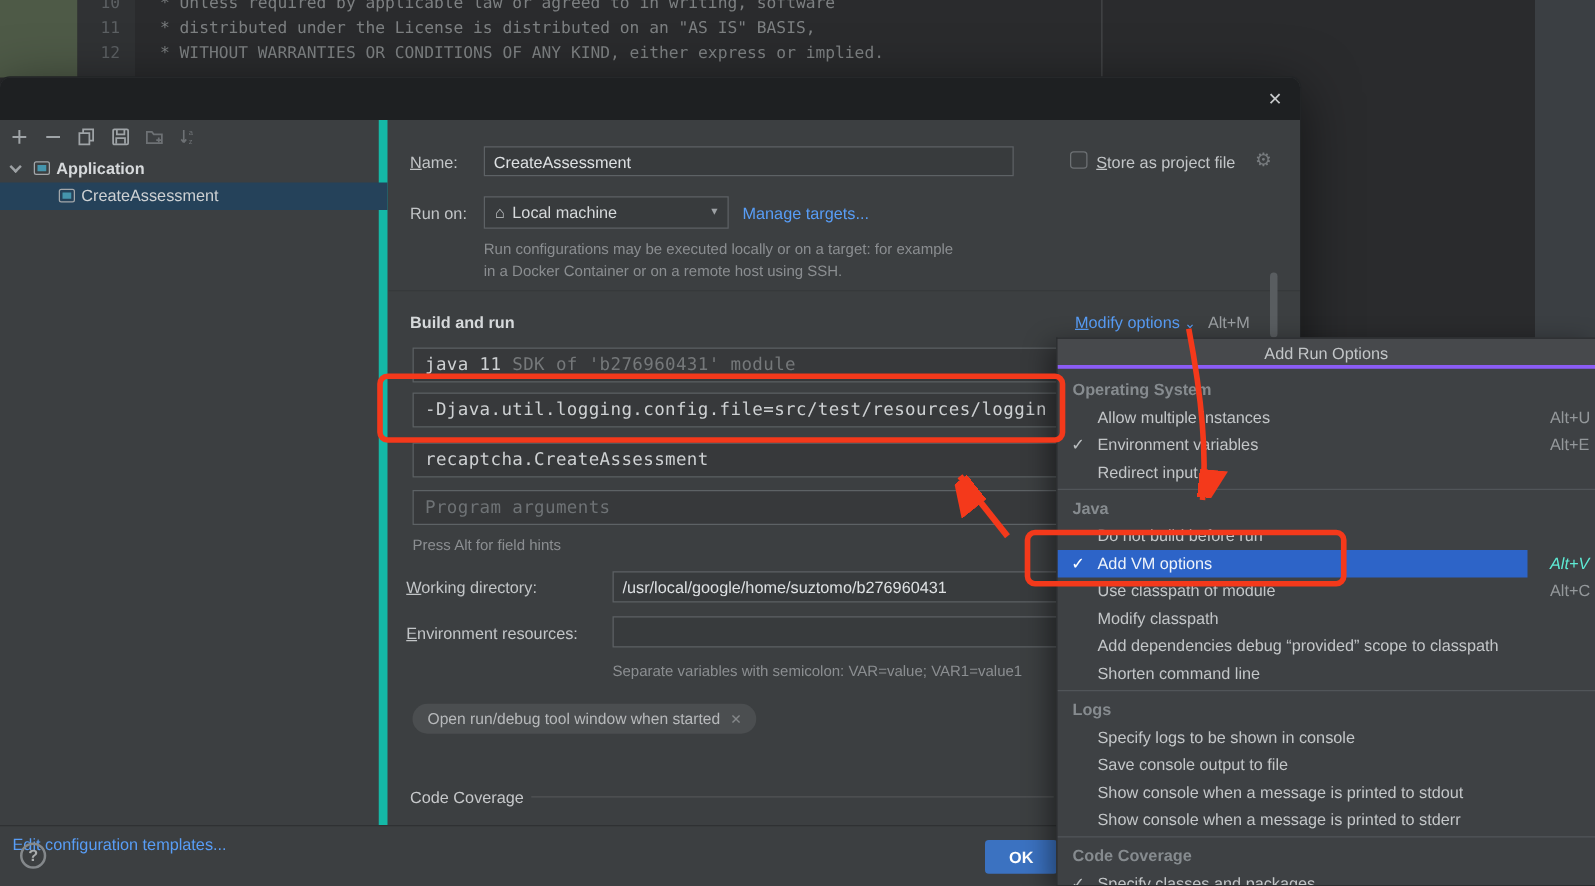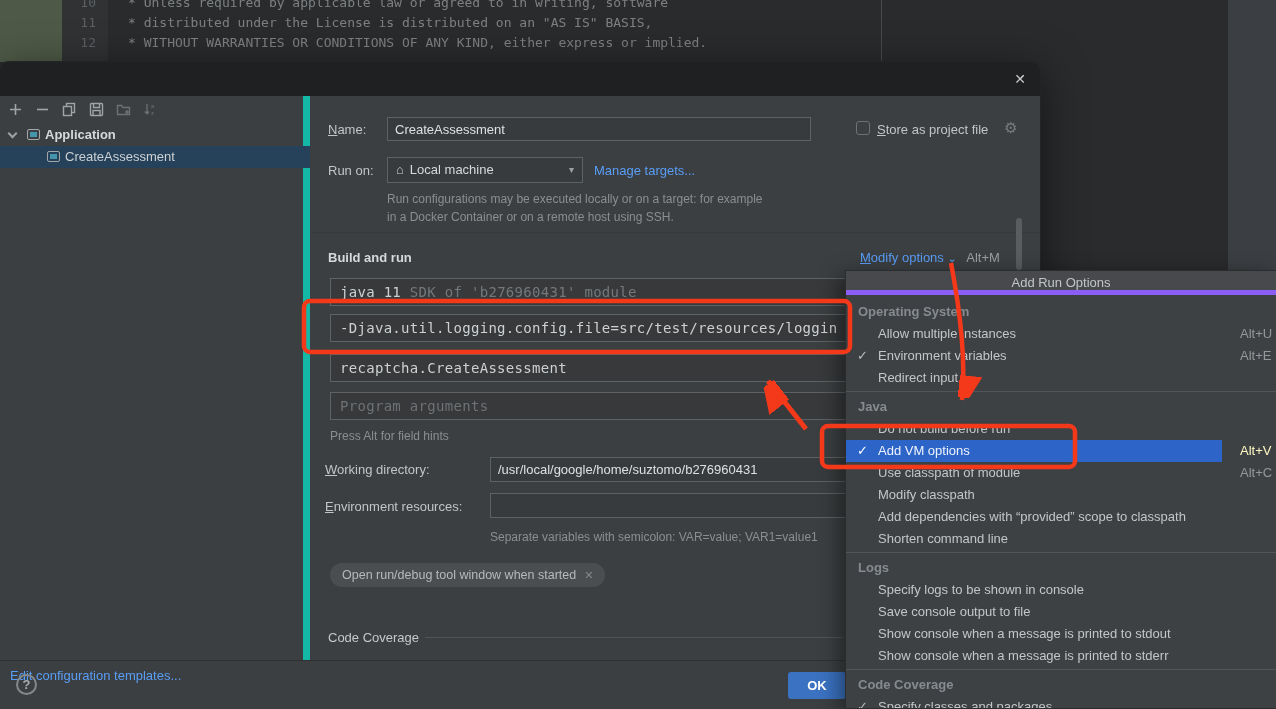--- a/index.html
+++ b/index.html
@@ -69,29 +69,29 @@
   #bottombar { left:0; top:598px; width:1040px; height:49px; border-top:1px solid #2f3133; }
   #help-btn { left:16px; top:13px; width:21px; height:21px; border:2px solid #84888b; border-radius:50%;
               color:#aaadaf; text-align:center; line-height:18px; font-size:13px; font-weight:bold; }
   #ok-btn { left:788px; top:11px; width:58px; height:27px; background:var(--ok,#3b72c1); border-radius:3px;
             color:#fff; font-weight:bold; text-align:center; line-height:27px; font-size:13px; cursor:pointer; }
 
   
   #menu { left:845px; top:270px; width:431px; height:439px; background:#3e4144;
           border:1px solid #2a2c2e; border-right:none; box-shadow:-5px 5px 20px rgba(0,0,0,.45); z-index:50; overflow:hidden; }
   #menu-header { position:absolute; left:0; top:0; width:100%; height:24px; background:#47494c;
-                 border-bottom:5px solid #8b5cf6; text-align:center; line-height:24px; color:#c3c6c8; }
+                 border-bottom:3px solid #8b5cf6; text-align:center; line-height:24px; color:#c3c6c8; }
   .m-row { position:absolute; left:0; width:376px; height:22px; line-height:22px; }
   .m-group { padding-left:12px; font-weight:bold; color:#868b8f; }
   .m-item  { padding-left:32px; color:#c3c6c8; cursor:pointer; }
   .m-item.hl { background:var(--sel,#2d64c8); color:#eef3fa; }
   .m-check { position:absolute; left:11px; top:0; width:18px; color:#b9bdbf; }
   .m-item.hl .m-check { color:#ffffff; }
   .m-short { position:absolute; left:394px; top:0; color:#94989b; }
-  .m-item.hl .m-short { color:#fef9c3; }
+  .m-item.hl .m-short { color:#5eead4;font-style:italic; }
   .m-sep { position:absolute; left:0; width:431px; height:1px; background:#515559; }
 
   
   #anno { left:0; top:0; width:1276px; height:709px; z-index:100; pointer-events:none; }
   .anno { stroke:var(--red,#f4391b); fill:none; }
   #ah path { fill:var(--red,#f4391b); }
 </style>
 </head>
 <body>
 
@@ -214,21 +214,21 @@
         <div class="m-row m-group" style="top: 30px;"><span>Operating System</span></div>
         <div class="m-row m-item" style="top: 52px;"><span>Allow multiple instances</span><span class="m-short">Alt+U</span></div>
         <div class="m-row m-item" style="top: 74px;"><span class="m-check">✓</span><span>Environment variables</span><span class="m-short">Alt+E</span></div>
         <div class="m-row m-item" style="top: 96px;"><span>Redirect input</span></div>
         <div class="m-sep" style="top: 120px;"></div>
         <div class="m-row m-group" style="top: 125px;"><span>Java</span></div>
         <div class="m-row m-item" style="top: 147px;"><span>Do not build before run</span></div>
         <div class="m-row m-item hl" style="top: 169px;"><span class="m-check">✓</span><span>Add VM options</span><span class="m-short">Alt+V</span></div>
         <div class="m-row m-item" style="top: 191px;"><span>Use classpath of module</span><span class="m-short">Alt+C</span></div>
         <div class="m-row m-item" style="top: 213px;"><span>Modify classpath</span></div>
-        <div class="m-row m-item" style="top: 235px;"><span>Add dependencies with “provided” scope to classpath</span></div>
+        <div class="m-row m-item" style="top: 235px;"><span>Add dependencies debug “provided” scope to classpath</span></div>
         <div class="m-row m-item" style="top: 257px;"><span>Shorten command line</span></div>
         <div class="m-sep" style="top: 281px;"></div>
         <div class="m-row m-group" style="top: 286px;"><span>Logs</span></div>
         <div class="m-row m-item" style="top: 308px;"><span>Specify logs to be shown in console</span></div>
         <div class="m-row m-item" style="top: 330px;"><span>Save console output to file</span></div>
         <div class="m-row m-item" style="top: 352px;"><span>Show console when a message is printed to stdout</span></div>
         <div class="m-row m-item" style="top: 374px;"><span>Show console when a message is printed to stderr</span></div>
         <div class="m-sep" style="top: 398px;"></div>
         <div class="m-row m-group" style="top: 403px;"><span>Code Coverage</span></div>
         <div class="m-row m-item" style="top: 425px;"><span class="m-check">✓</span><span>Specify classes and packages</span></div>

